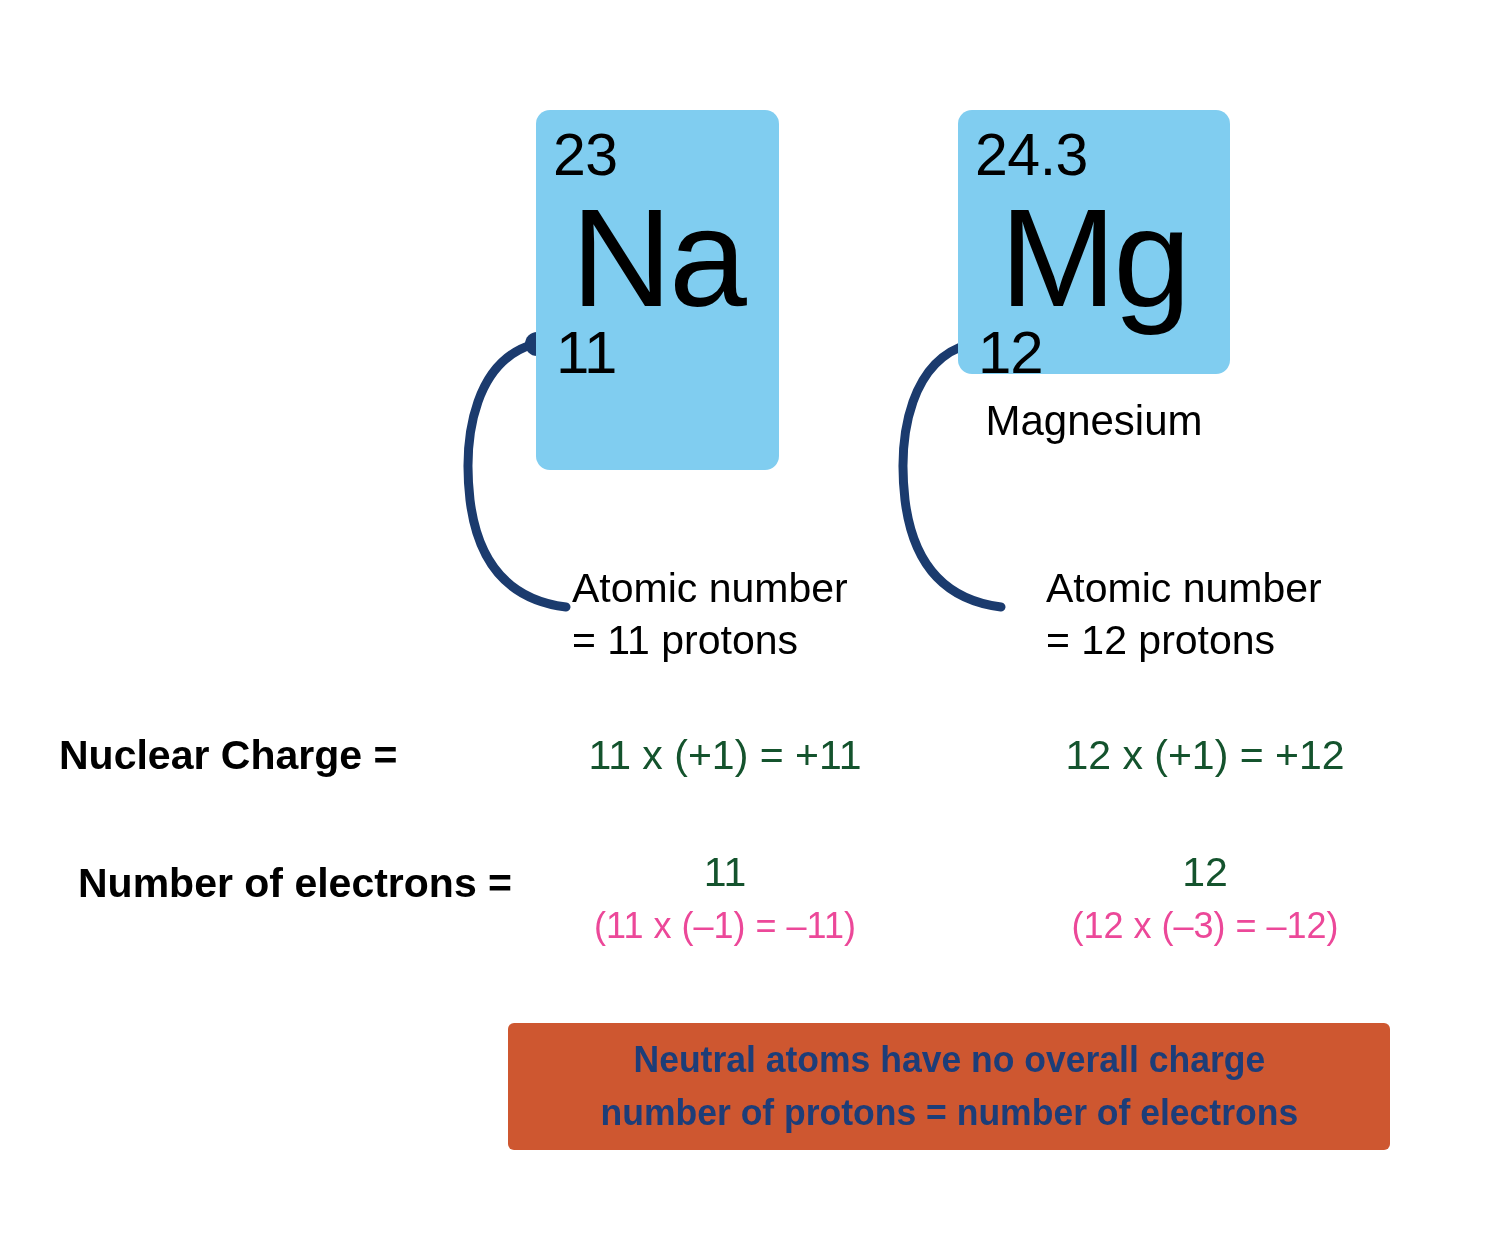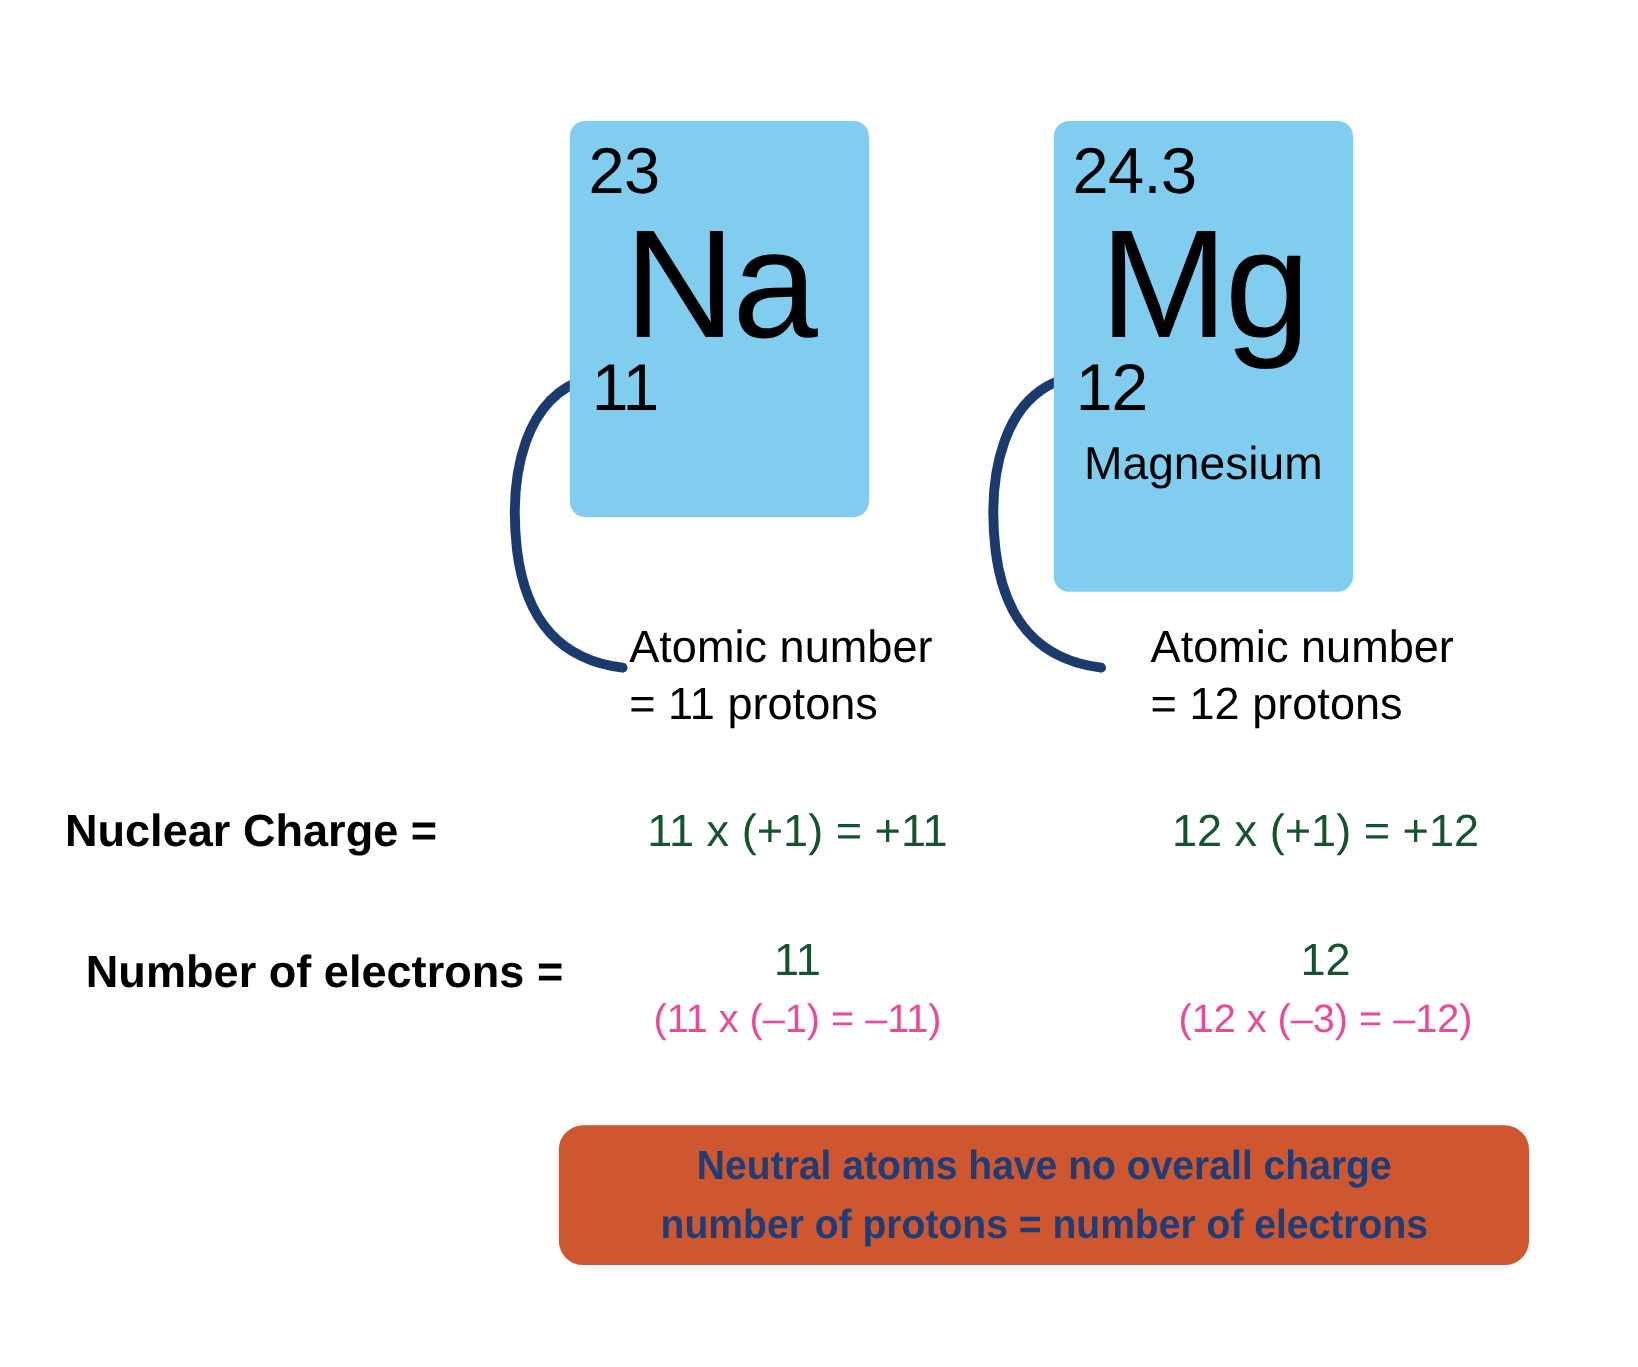--- a/index.html
+++ b/index.html
@@ -30,22 +30,22 @@
     pointer-events: none;
   }
 
   
   .tile {
     position: absolute;
     background: #80cdf0;
     border-radius: 14px;
     box-sizing: border-box;
   }
-  #tile-na { left: 518px; top: 110px; width: 272px; height: 360px; }
-  #tile-mg { left: 958px; top: 110px; width: 272px; height: 428px; }
+  #tile-na { left: 536px; top: 110px; width: 243px; height: 360px; }
+  #tile-mg { left: 958px; top: 110px; width: 272px; height: 264px; }
 
   .tile-mass {
     position: absolute;
     left: 17px;
     top: 16px;
     font-size: 59px;
     line-height: 1;
     letter-spacing: -0.5px;
     color: #000;
     white-space: nowrap;
@@ -133,21 +133,21 @@
   #electrons-sub-na, #electrons-sub-mg { top: 908px; }
 
   
   #banner {
     position: absolute;
     left: 508px;
     top: 1023px;
     width: 882px;
     height: 127px;
     background: #ce5730;
-    border-radius: 22px;
+    border-radius: 6px;
     display: flex;
     align-items: center;
     justify-content: center;
   }
   #banner-text {
     color: #1d3d78;
     font-size: 37px;
     font-weight: 700;
     line-height: 1.42;
     text-align: center;

